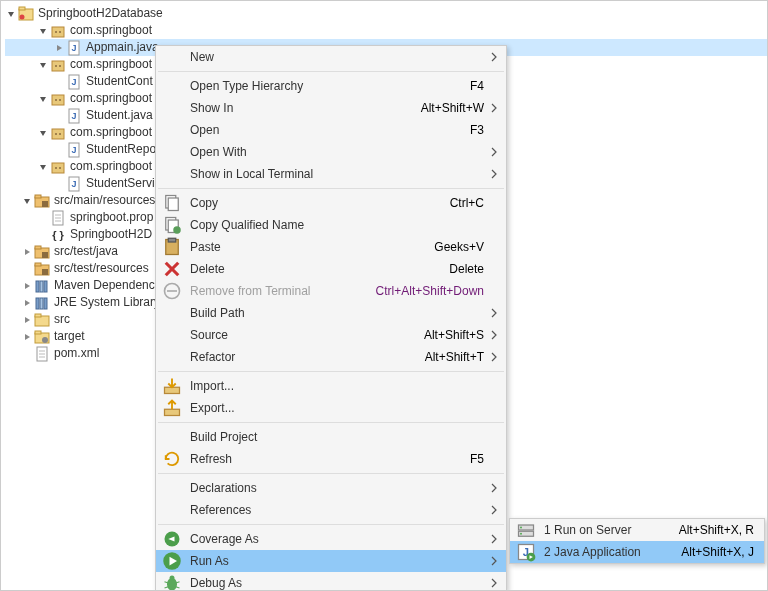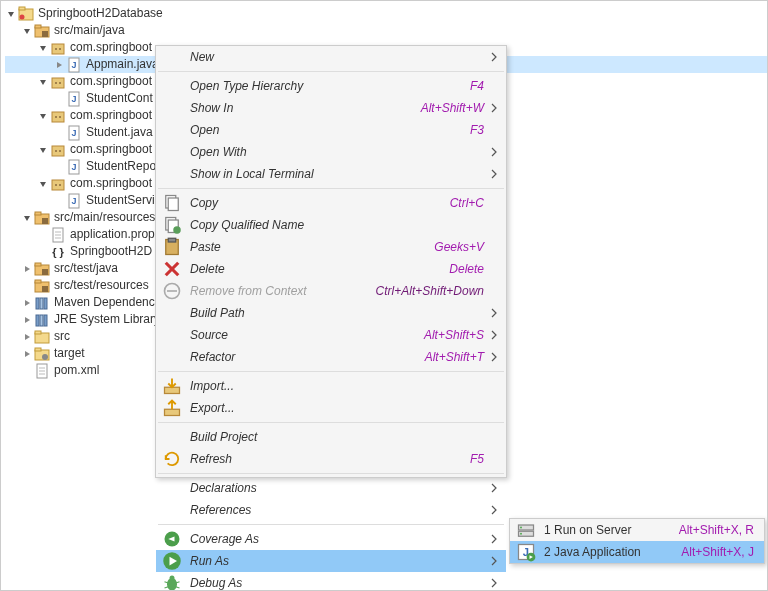--- a/index.html
+++ b/index.html
@@ -31,32 +31,32 @@
     .arrow.none { visibility: hidden; }
     .icon { width: 16px; height: 16px; display: inline-flex;
       align-items: center; justify-content: center; margin-right: 4px; }
     .tree-label { line-height: 17px; }
     
     .menu {
       position: absolute; background: #f5f5f5; border: 1px solid #ccc;
       box-shadow: 2px 2px 5px rgba(0,0,0,0.2);
       width: 352px;
     }
-    .menu.main { left: 154px; top: 44px; height: 433px; font-style: italic; }
+    .menu.main { left: 154px; top: 44px; height: 546px; }
     .menu.sub { left: 508px; top: 517px; width: 256px; }
     .menu-item {
       display: flex; align-items: center; height: 22px; padding: 0 6px;
       position: relative;
     }
     .menu-item.highlighted { background: #91c9f7; }
     .menu-item.disabled { color: #a0a0a0; }
     .menu-icon { width: 20px; height: 20px; display: inline-flex;
       align-items: center; justify-content: center; margin-right: 8px; flex-shrink:0; }
     .menu-label { flex: 1; }
-    .menu-shortcut { color: #a21caf; margin-right: 4px; }
+    .menu-shortcut { color: #000000; margin-right: 4px; }
     .menu-item.disabled .menu-shortcut { color:#701a75; }
     .menu-submenu { width: 12px; display: inline-flex; align-items:center; justify-content:center; }
     .menu-submenu svg { width:6px; height:10px; }
     .menu-sep { height: 1px; background: #ddd; margin: 3px 2px; }
     
     .watermark {
       position:absolute; left:260px; top:250px; opacity:0.28;
       font-style:italic; color:#8a8a8a; pointer-events:none;
       font-family: Georgia, serif;
     }
@@ -75,35 +75,20 @@
       </span>
       <span class="icon">
         <svg viewBox="0 0 16 16">
           <rect x="1" y="3" width="14" height="11" fill="#f4d98c" stroke="#c29b3a"></rect>
           <rect x="1" y="1" width="6" height="3" fill="#f4d98c" stroke="#c29b3a"></rect>
           <circle cx="4" cy="11" r="2.5" fill="#d44"></circle>
         </svg>
       </span>
       <span class="tree-label">SpringbootH2Database</span>
     </div>
-    <div class="tree-row" style="--indent: 1;">
-      <span class="arrow ">
-        <svg viewBox="0 0 8 8">
-          <path d="M1 2 L7 2 L4 7 Z" fill="#555"></path>
-        </svg>
-      </span>
-      <span class="icon">
-        <svg viewBox="0 0 16 16">
-          <rect x="1" y="4" width="14" height="10" fill="#efc06e" stroke="#b78838"></rect>
-          <rect x="1" y="2" width="6" height="3" fill="#efc06e" stroke="#b78838"></rect>
-          <rect x="8" y="8" width="6" height="6" fill="#8b6b3e"></rect>
-        </svg>
-      </span>
-      <span class="tree-label">src/main/java</span>
-    </div>
     <div class="tree-row" style="--indent: 2;">
       <span class="arrow ">
         <svg viewBox="0 0 8 8">
           <path d="M1 2 L7 2 L4 7 Z" fill="#555"></path>
         </svg>
       </span>
       <span class="icon">
         <svg viewBox="0 0 16 16">
           <rect x="2" y="4" width="12" height="10" fill="#e8c87a" stroke="#b78838"></rect>
           <circle cx="6" cy="9" r="1" fill="#8b6b3e"></circle>
@@ -244,21 +229,21 @@
     <div class="tree-row" style="--indent: 2;">
       <span class="arrow none"></span>
       <span class="icon">
         <svg viewBox="0 0 16 16">
           <rect x="3" y="1" width="10" height="14" fill="#fff" stroke="#999"></rect>
           <line x1="5" y1="5" x2="11" y2="5" stroke="#bbb"></line>
           <line x1="5" y1="8" x2="11" y2="8" stroke="#bbb"></line>
           <line x1="5" y1="11" x2="11" y2="11" stroke="#bbb"></line>
         </svg>
       </span>
-      <span class="tree-label">application.prop</span>
+      <span class="tree-label">springboot.prop</span>
     </div>
     <div class="tree-row" style="--indent: 2;">
       <span class="arrow none"></span>
       <span class="icon">
         <span style="font-weight:bold;font-size:11px">{ }</span>
       </span>
       <span class="tree-label">SpringbootH2D</span>
     </div>
     <div class="tree-row" style="--indent: 1;">
       <span class="arrow ">
@@ -464,21 +449,21 @@
       <span class="menu-shortcut">Delete</span>
       <span class="menu-submenu"></span>
     </div>
     <div class="menu-item disabled">
       <span class="menu-icon">
         <svg viewBox="0 0 16 16">
           <circle cx="8" cy="8" r="6" fill="none" stroke="#aaa" stroke-width="1.3"></circle>
           <line x1="4" y1="8" x2="12" y2="8" stroke="#aaa" stroke-width="1.3"></line>
         </svg>
       </span>
-      <span class="menu-label">Remove from Context</span>
+      <span class="menu-label">Remove from Terminal</span>
       <span class="menu-shortcut">Ctrl+Alt+Shift+Down</span>
       <span class="menu-submenu"></span>
     </div>
     <div class="menu-item">
       <span class="menu-icon"></span>
       <span class="menu-label">Build Path</span>
       <span class="menu-shortcut"></span>
       <span class="menu-submenu">
         <svg viewBox="0 0 6 10">
           <path d="M1 1 L5 5 L1 9" fill="none" stroke="#555" stroke-width="1.2"></path>

